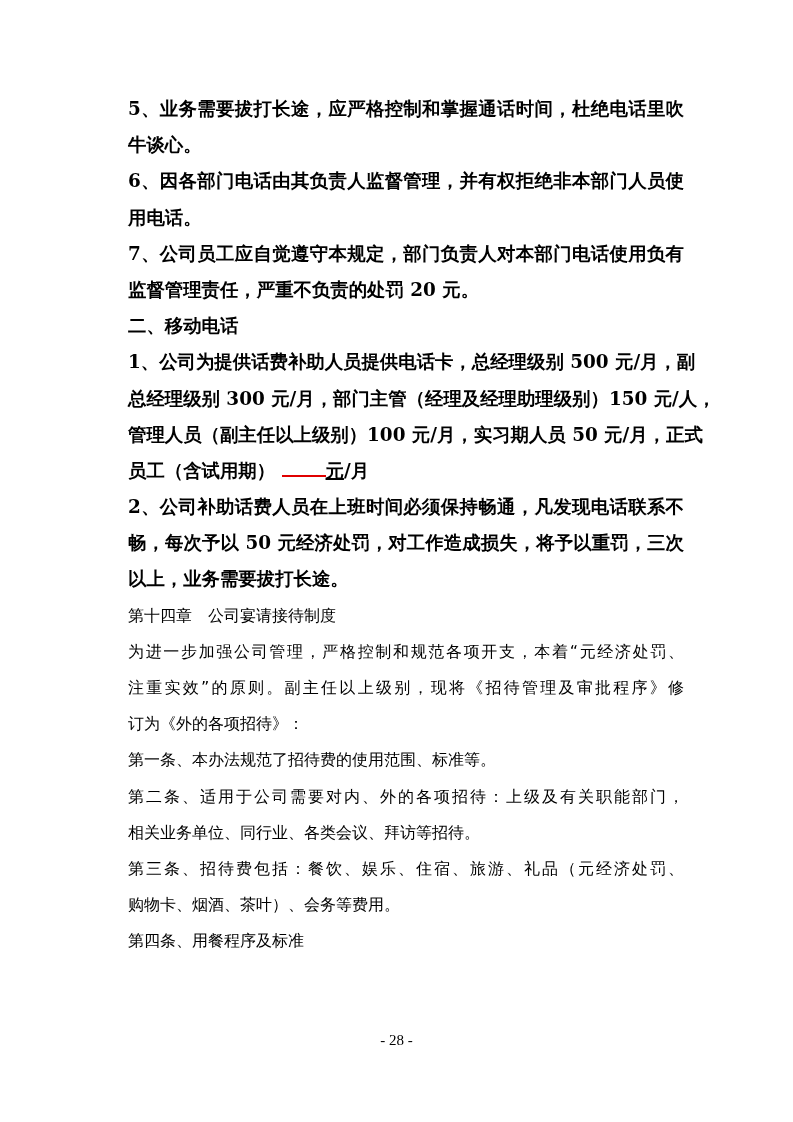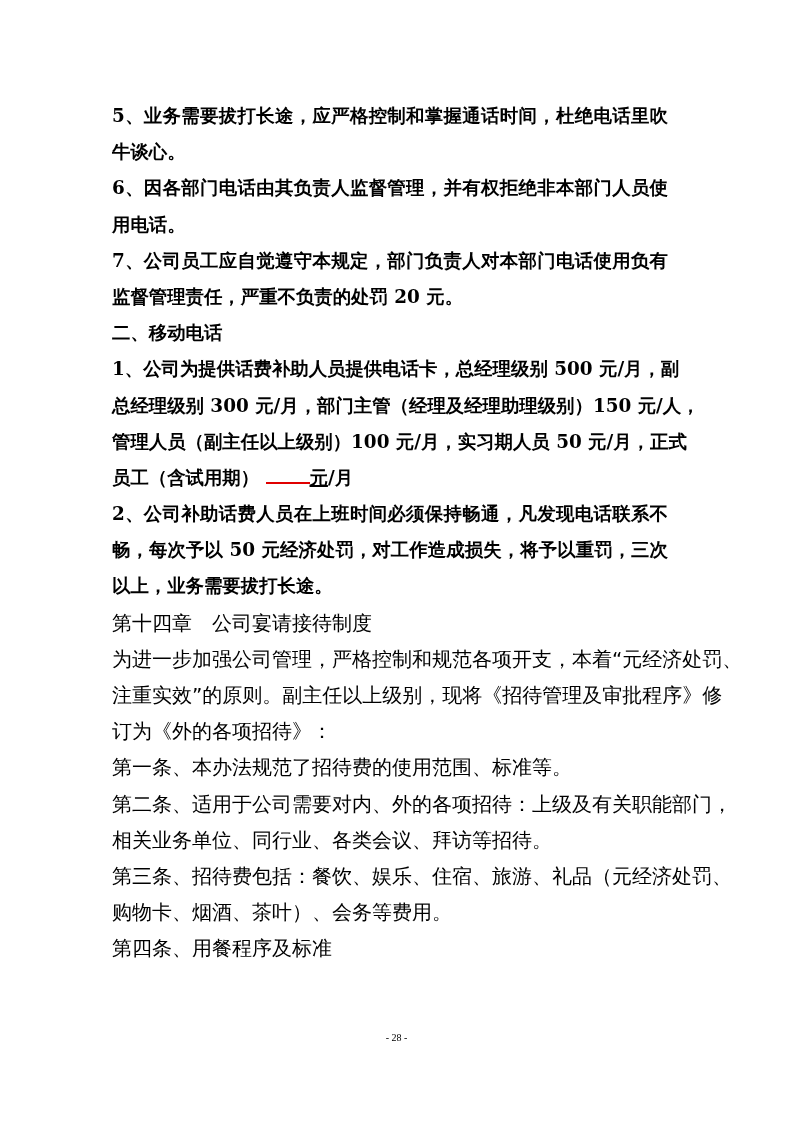--- a/index.html
+++ b/index.html
@@ -1,31 +1,31 @@
 <!DOCTYPE html>
 <html><head>
 <meta charset="utf-8">
 <style>
   html, body { margin: 0; padding: 0; background: #ffffff; }
   body { width: 793px; height: 1122px; position: relative; overflow: hidden; }
   .page { position: absolute; left: 0; top: 0; width: 793px; height: 1122px; background: #fff; }
   .content {
-    position: absolute; left: 112px; top: 91px; width: 556px;
+    position: absolute; left: 128px; top: 91px; width: 556px;
     font-family: "DejaVu Serif", "Liberation Serif", serif;
-    font-size: 18.4px; line-height: 36.2px; color: #000; margin-top: 7px;
+    font-size: 18.4px; line-height: 36.2px; color: #000;
   }
   .line { white-space: nowrap; height: 36.2px; text-align: justify; text-align-last: justify; }
   .line.last { text-align-last: left; }
   .b { font-weight: bold; }
-  .sans { font-family: "DejaVu Sans", "Liberation Sans", sans-serif; font-weight: normal; font-size: 20px; }
+  .sans { font-family: "DejaVu Sans", "Liberation Sans", sans-serif; font-weight: normal; font-size: 16px; }
   .red { color: #000000; font-weight: bold; }
   .blank { display: inline-block; width: 44px; border-bottom: 2px solid #e00000; height: 1px; vertical-align: baseline; }
   .footer {
     position: absolute; left: 0; width: 793px; top: 1032px; text-align: center;
-    font-family: "Liberation Serif", serif; font-size: 10px; color: #000;
+    font-family: "Liberation Serif", serif; font-size: 15px; color: #000;
   }
 </style>
 </head>
 <body>
 
 <div class="page">
   <div class="content">
 
     <div class="line b">5、业务需要拔打长途，应严格控制和掌握通话时间，杜绝电话里吹</div>
     <div class="line b last">牛谈心。</div>

